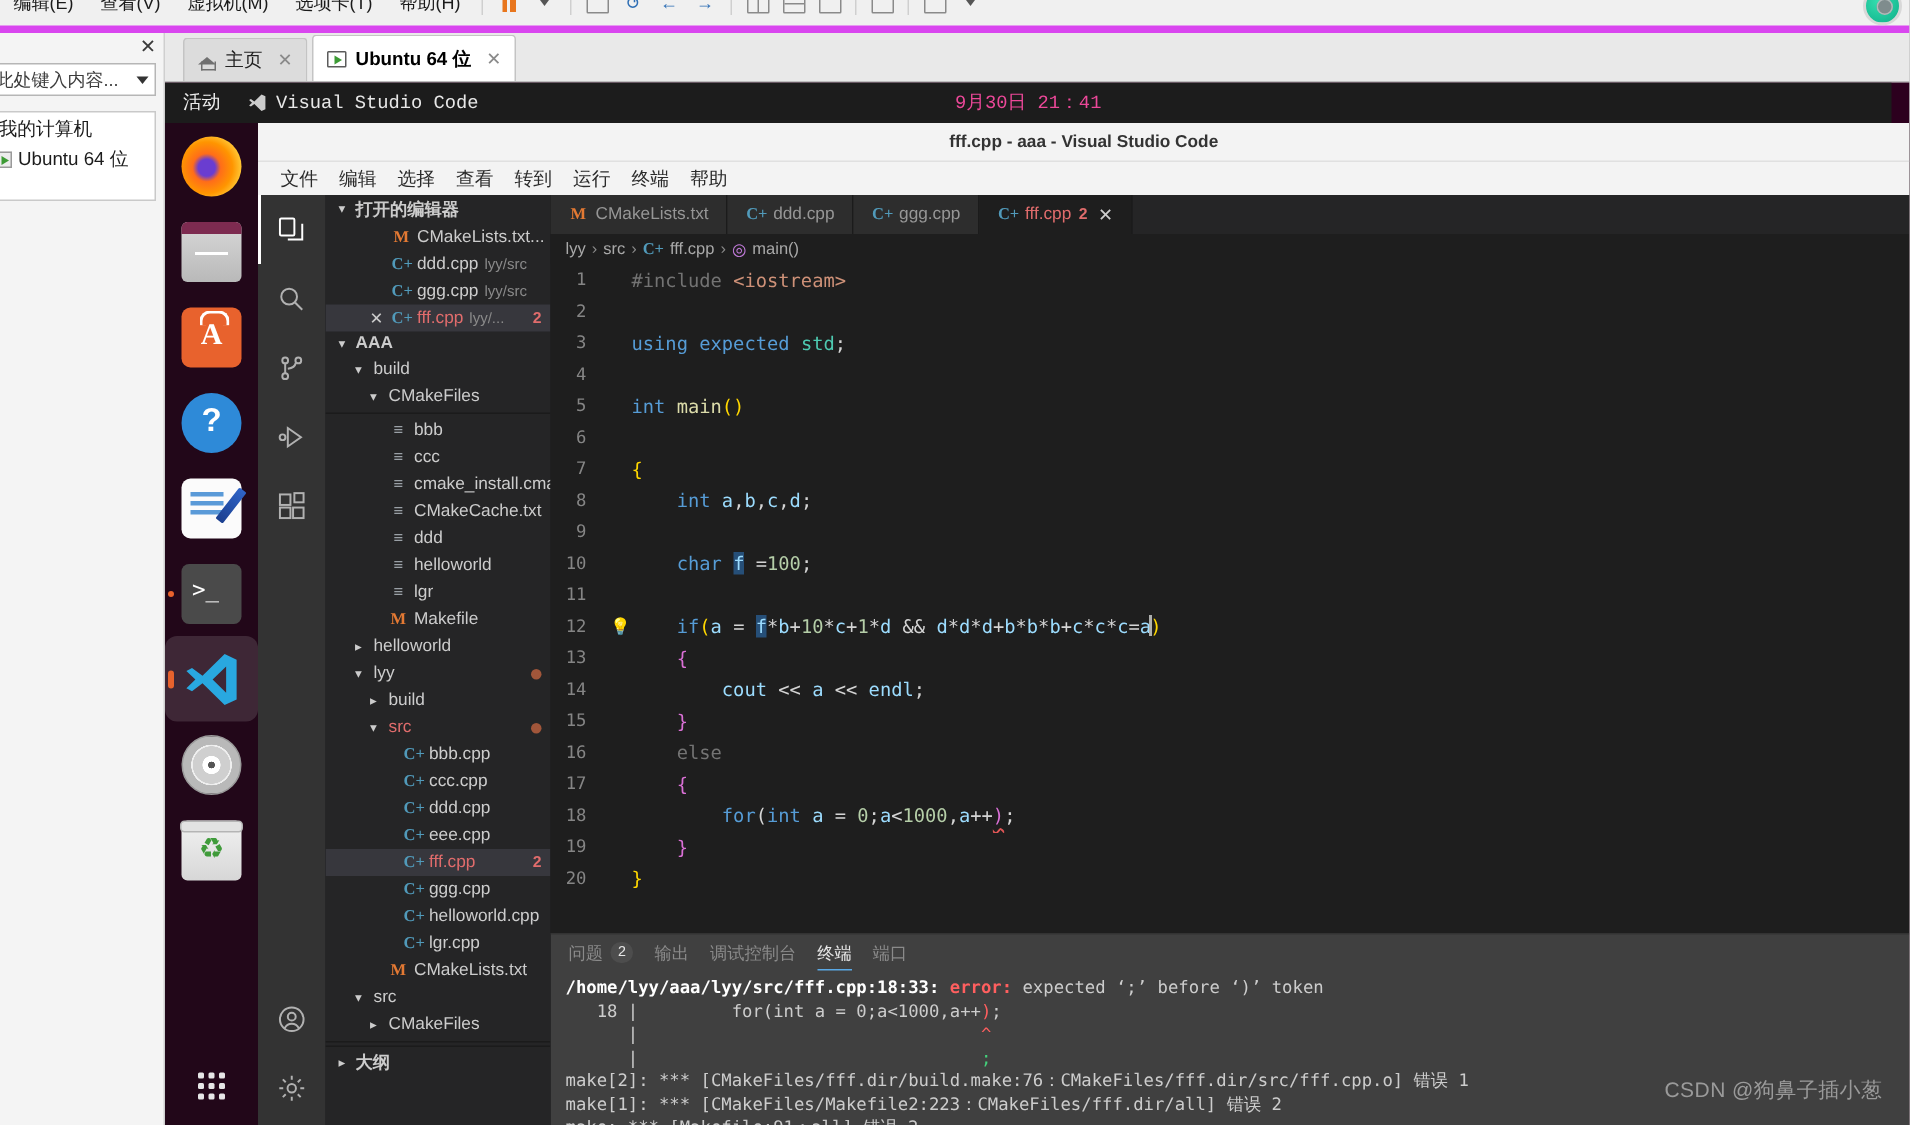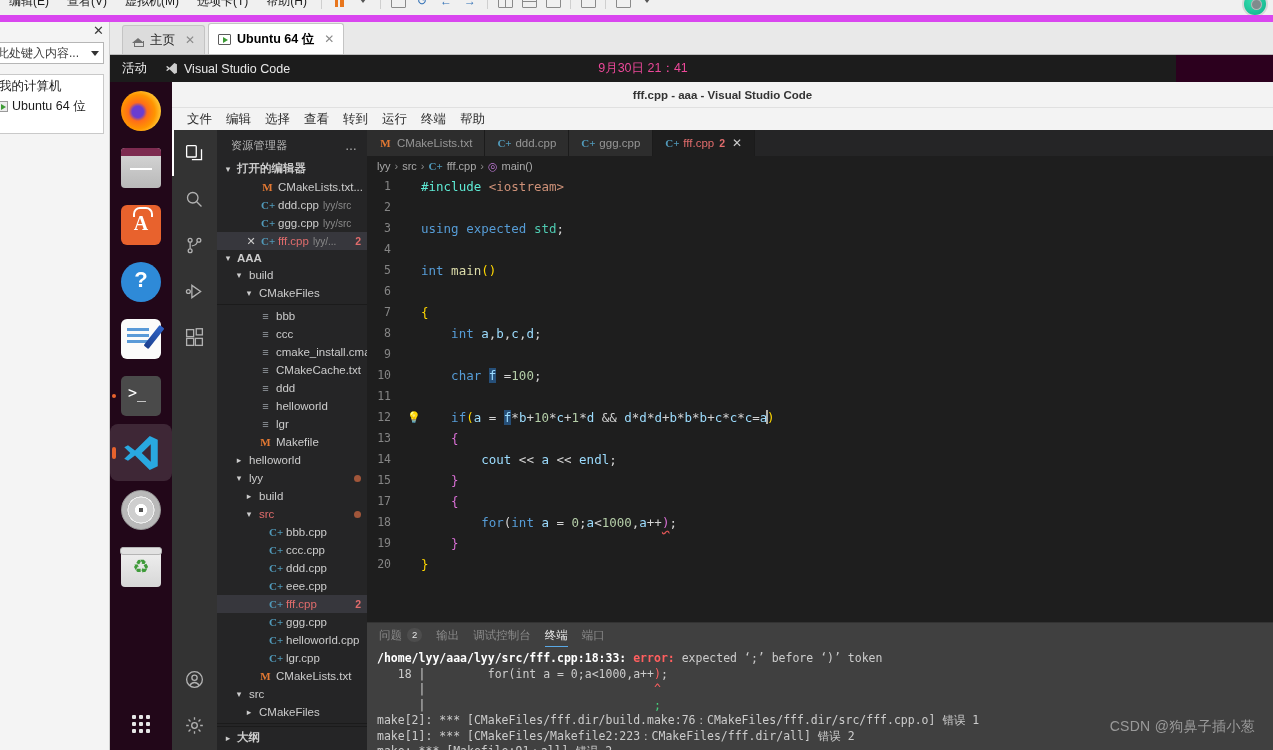--- a/index.html
+++ b/index.html
@@ -6,21 +6,21 @@
   html, body {
     width: 1273px; height: 750px; overflow: hidden;
     font-family: "Liberation Sans", "DejaVu Sans", sans-serif;
     background: #ffffff;
   }
   #root { position: relative; width: 1273px; height: 750px; }
 
   
   .vm-menubar {
     position: absolute; left: 0; top: 0; width: 1273px; height: 22px;
-    background: #f0f0f0; border-bottom: 7px solid #d946ef;
+    background: #f0f0f0; border-bottom: 5px solid #d946ef;
     display: flex; align-items: center; overflow: hidden;
   }
   .vm-menu-item {
     font-size: 12px; color: #1a1a1a; padding: 0 9px; white-space: nowrap;
     line-height: 22px; position: relative; top: -7px;
   }
   .vm-tb-sep { width: 1px; height: 16px; background: #cfcfcf; margin: 0 5px; position: relative; top:-7px; }
   .vm-tb-btn {
     width: 22px; height: 20px; display: inline-flex; align-items: center; justify-content: center;
     position: relative; top: -7px; margin: 0 1px;
@@ -80,22 +80,22 @@
   .home-glyph:after{content:"";position:absolute;left:2px;top:6px;width:8px;height:5px;border:1.2px solid #707070;border-top:none;}
   .vmbox-glyph { width:13px;height:11px; border:1.3px solid #5b5b5b; border-radius:1px; position:relative; flex:none; background:#fff;}
   .vmbox-glyph:after{content:"";position:absolute;left:4px;top:2px;border-left:5px solid #3d9b35;border-top:3px solid transparent;border-bottom:3px solid transparent;}
 
   
   .ubuntu {
     position:absolute; left:110px; top:55px; width:1163px; height:695px;
     background:#2c001e; overflow:hidden;
   }
   .ub-topbar {
-    position:absolute; left:0; top:0; width:1066px; height:27px; background:#1c1c1c;
-    display:flex; align-items:center; color:#e8e8e8; font-size:12.5px;
+    position:absolute; left:0; top:0; width:1151px; height:27px; background:#1c1c1c;
+    display:flex; align-items:center; color:#e8e8e8; font-size:12.5px;font-family:Liberation Mono, monospace;
   }
   .ub-activities { padding:0 10px 0 12px; font-size:12.5px; color:#ececec; }
   .ub-appname { display:flex; align-items:center; gap:6px; margin-left:8px; font-size:12.5px;}
   .vscode-mini { width:13px;height:13px; position:relative; flex:none; }
   .ub-clock { position:absolute; left:50%; transform:translateX(-50%); font-size:12.5px; color:#ec4899; white-space:nowrap;}
 
   
   .ub-dock {
     position:absolute; left:0; top:27px; width:62px; height:668px;
     background:rgba(34,8,25,0.92);
@@ -188,21 +188,21 @@
      font-size:11px; color:#a9a9a9; background:#1e1e1e;}
   .bc-sep { color:#8a8a8a; }
   .bc-cpp { color:#519aba; font-weight:bold; font-family:"Liberation Serif",serif;}
   .bc-fn { color:#c07ad8; }
 
   .code { position:relative; font-family:"DejaVu Sans Mono","Liberation Mono",monospace; font-size:12.5px; line-height:21px; }
   .code-line { display:flex; height:21px; align-items:center; white-space:pre; }
   .ln { width:40px; text-align:right; color:#858585; font-size:11.5px; flex:none; padding-right:16px;}
   .gutter-bulb { width:14px; flex:none; text-align:center; color:#ffcc00; font-size:11px;}
   .code-text { flex:1; color:#d4d4d4; position:relative;}
-  .t-pp { color:#5eead4; }      
+  .t-pp { color:#737373; }      
   .t-str { color:#ce9178; }
   .t-kw  { color:#569cd6; }
   .t-typ { color:#4ec9b0; }
   .t-fn  { color:#dcdcaa; }
   .t-var { color:#9cdcfe; }
   .t-num { color:#b5cea8; }
   .t-brc { color:#ffd700; }
   .t-brc2{ color:#da70d6; }
   .sel-box { background:#264f78; }
   .cursor-bar { display:inline-block; width:1.5px; height:14px; background:#aeafad; vertical-align:-2px; margin:0 -1px;}
@@ -437,24 +437,20 @@
             <div class="ab-item">
               <svg width="21" height="21" viewBox="0 0 24 24" fill="none" stroke="#fff" stroke-width="1.5">
                   <circle cx="12" cy="12" r="3.2"></circle>
                   <path d="M12 2.5v3M12 18.5v3M2.5 12h3M18.5 12h3M5.2 5.2l2.2 2.2M16.6 16.6l2.2 2.2M18.8 5.2l-2.2 2.2M7.4 16.6l-2.2 2.2"></path>
                 </svg>
             </div>
           </div>
         </div>
 
         <div class="sidebar">
-          <div class="sb-header">
-            <span>资源管理器</span>
-            <span class="dots">…</span>
-          </div>
 
           <div class="sb-section">
             <span class="chev">▾</span>
             <span>打开的编辑器</span>
           </div>
 
           <div class="tree-row" style="padding-left:44px">
             <span class="ico-m">M</span>
             <span>CMakeLists.txt...</span>
           </div>
@@ -656,20 +652,21 @@
               <div class="code-line"><span class="ln">6</span><span class="gutter-bulb"></span><span class="code-text"></span></div>
               <div class="code-line"><span class="ln">7</span><span class="gutter-bulb"></span><span class="code-text"><span class="t-brc">{</span></span></div>
               <div class="code-line"><span class="ln">8</span><span class="gutter-bulb"></span><span class="code-text">    <span class="t-kw">int</span> <span class="t-var">a</span>,<span class="t-var">b</span>,<span class="t-var">c</span>,<span class="t-var">d</span>;</span></div>
               <div class="code-line"><span class="ln">9</span><span class="gutter-bulb"></span><span class="code-text"></span></div>
               <div class="code-line"><span class="ln">10</span><span class="gutter-bulb"></span><span class="code-text">    <span class="t-kw">char</span> <span class="sel-box t-var">f</span> =<span class="t-num">100</span>;</span></div>
               <div class="code-line"><span class="ln">11</span><span class="gutter-bulb"></span><span class="code-text"></span></div>
               <div class="code-line"><span class="ln">12</span><span class="gutter-bulb">💡</span><span class="code-text">    <span class="t-kw">if</span><span class="t-brc">(</span><span class="t-var">a</span> = <span class="sel-box t-var">f</span>*<span class="t-var">b</span>+<span class="t-num">10</span>*<span class="t-var">c</span>+<span class="t-num">1</span>*<span class="t-var">d</span> &amp;&amp; <span class="t-var">d</span>*<span class="t-var">d</span>*<span class="t-var">d</span>+<span class="t-var">b</span>*<span class="t-var">b</span>*<span class="t-var">b</span>+<span class="t-var">c</span>*<span class="t-var">c</span>*<span class="t-var">c</span>=<span class="t-var">a</span><span class="cursor-bar"></span><span class="t-brc">)</span></span></div>
               <div class="code-line"><span class="ln">13</span><span class="gutter-bulb"></span><span class="code-text">    <span class="t-brc2">{</span></span></div>
               <div class="code-line"><span class="ln">14</span><span class="gutter-bulb"></span><span class="code-text">        <span class="t-var">cout</span> &lt;&lt; <span class="t-var">a</span> &lt;&lt; <span class="t-var">endl</span>;</span></div>
               <div class="code-line"><span class="ln">15</span><span class="gutter-bulb"></span><span class="code-text">    <span class="t-brc2">}</span></span></div>
+              <div class="code-line"><span class="ln">16</span><span class="gutter-bulb"></span><span class="code-text">    <span class="t-pp">else</span></span></div>
               <div class="code-line"><span class="ln">17</span><span class="gutter-bulb"></span><span class="code-text">    <span class="t-brc2">{</span></span></div>
               <div class="code-line"><span class="ln">18</span><span class="gutter-bulb"></span><span class="code-text">        <span class="t-kw">for</span>(<span class="t-kw">int</span> <span class="t-var">a</span> = <span class="t-num">0</span>;<span class="t-var">a</span>&lt;<span class="t-num">1000</span>,<span class="t-var">a</span>++<span class="squiggle t-brc2">)</span>;</span></div>
               <div class="code-line"><span class="ln">19</span><span class="gutter-bulb"></span><span class="code-text">    <span class="t-brc2">}</span></span></div>
               <div class="code-line"><span class="ln">20</span><span class="gutter-bulb"></span><span class="code-text"><span class="t-brc">}</span></span></div>
             </div>
 
           <div class="scroll-minimap"></div>
 
           <div class="panel">
             <div class="panel-tabs">

